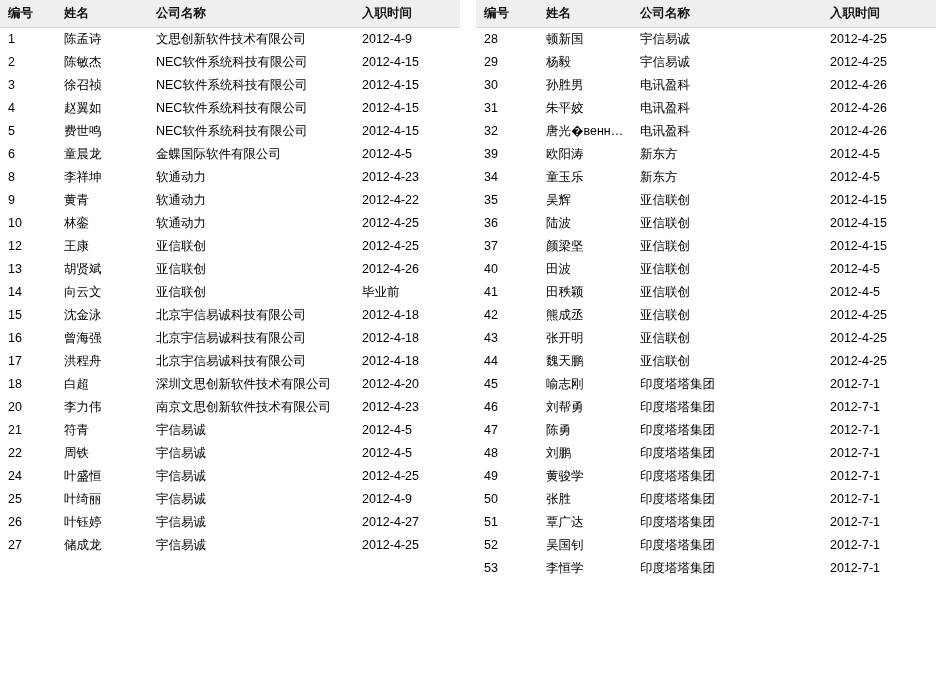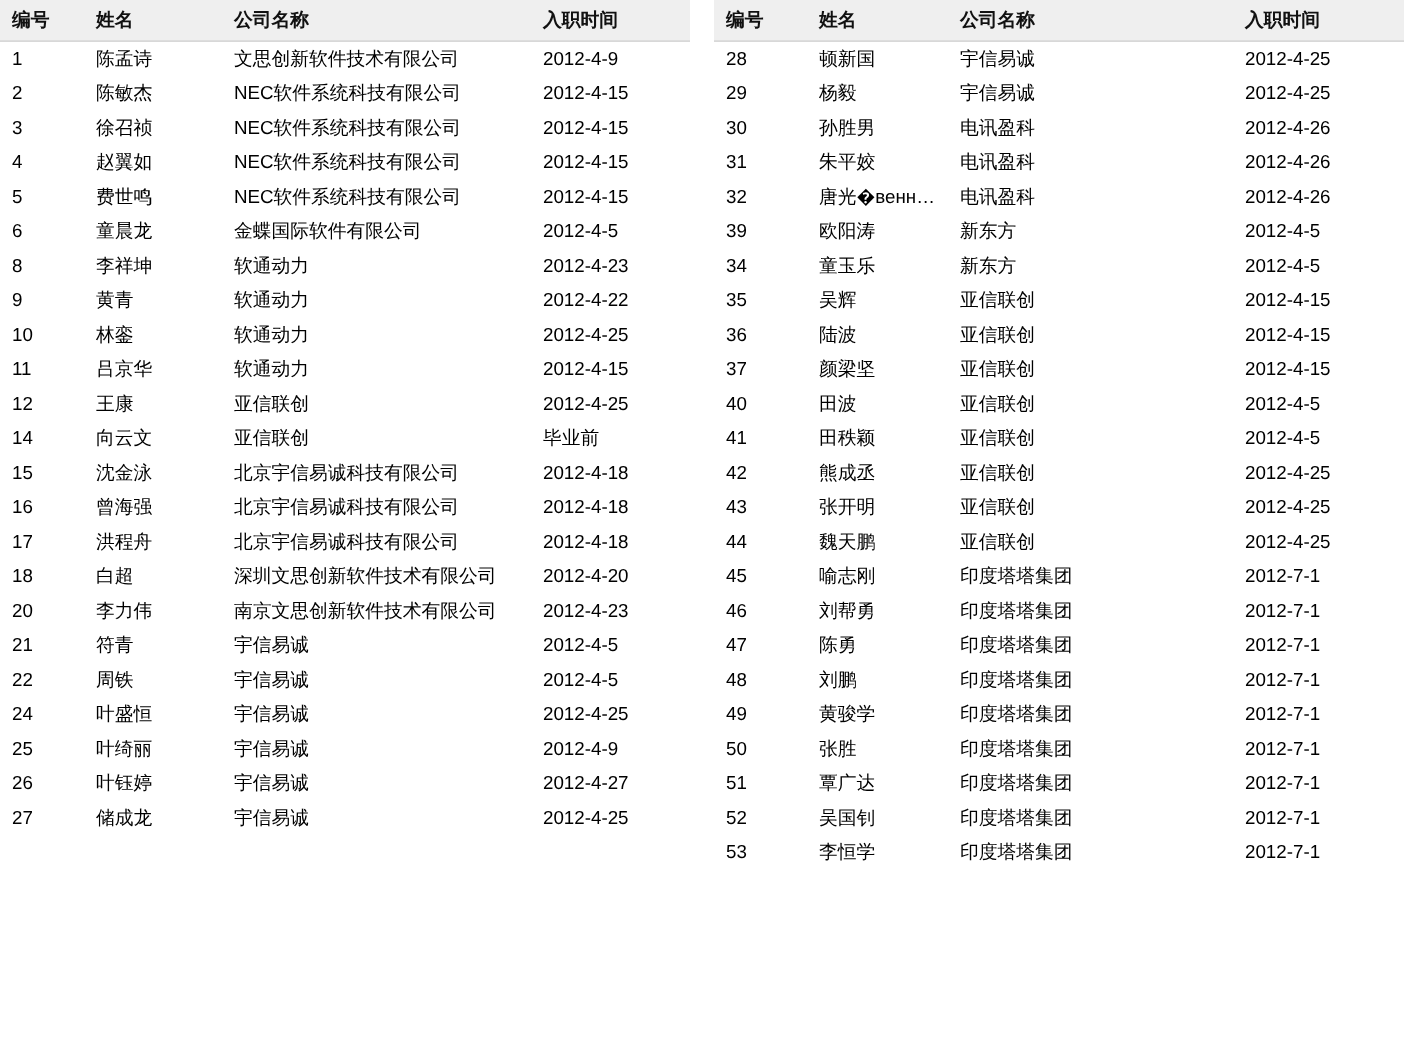--- a/index.html
+++ b/index.html
@@ -128,30 +128,30 @@
             <td class="col-comp">软通动力</td>
             <td class="col-date td-date">2012-4-22</td>
           </tr>
           <tr>
             <td class="col-id td-id">10</td>
             <td class="col-name">林銮</td>
             <td class="col-comp">软通动力</td>
             <td class="col-date td-date">2012-4-25</td>
           </tr>
           <tr>
-            <td class="col-id td-id">11</td>
-            <td class="col-name">吕京华</td>
-            <td class="col-comp">软通动力</td>
-            <td class="col-date td-date">2012-4-15</td>
-          </tr>
-          <tr>
             <td class="col-id td-id">12</td>
             <td class="col-name">王康</td>
             <td class="col-comp">亚信联创</td>
             <td class="col-date td-date">2012-4-25</td>
+          </tr>
+          <tr>
+            <td class="col-id td-id">13</td>
+            <td class="col-name">胡贤斌</td>
+            <td class="col-comp">亚信联创</td>
+            <td class="col-date td-date">2012-4-26</td>
           </tr>
           <tr>
             <td class="col-id td-id">14</td>
             <td class="col-name">向云文</td>
             <td class="col-comp">亚信联创</td>
             <td class="col-date td-date">毕业前</td>
           </tr>
           <tr>
             <td class="col-id td-id">15</td>
             <td class="col-name">沈金泳</td>

